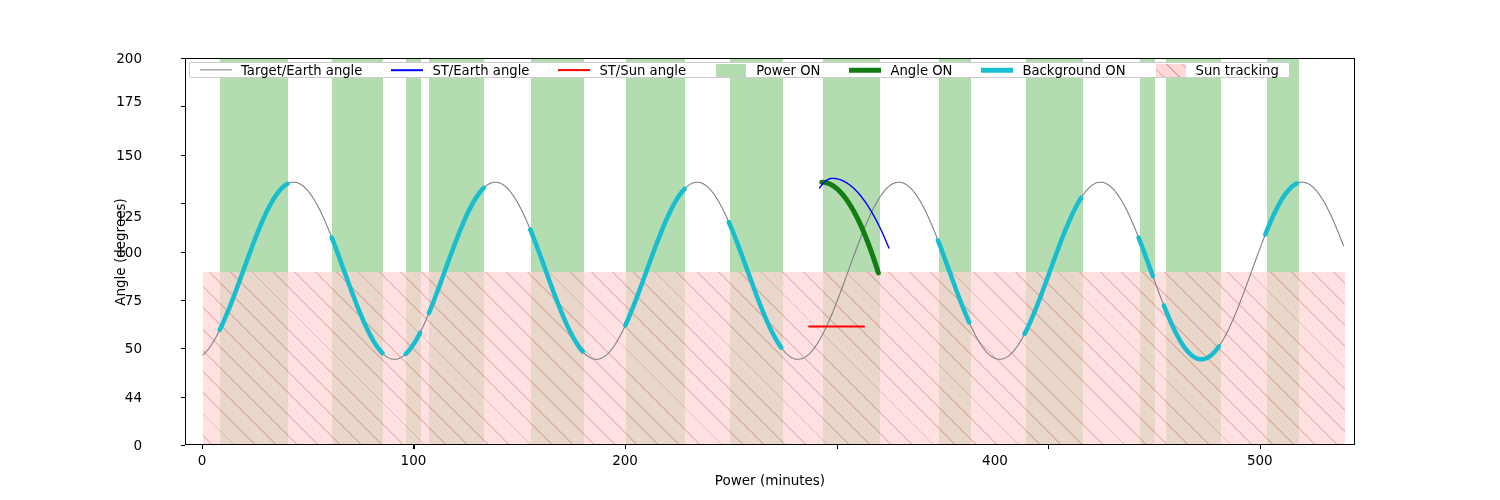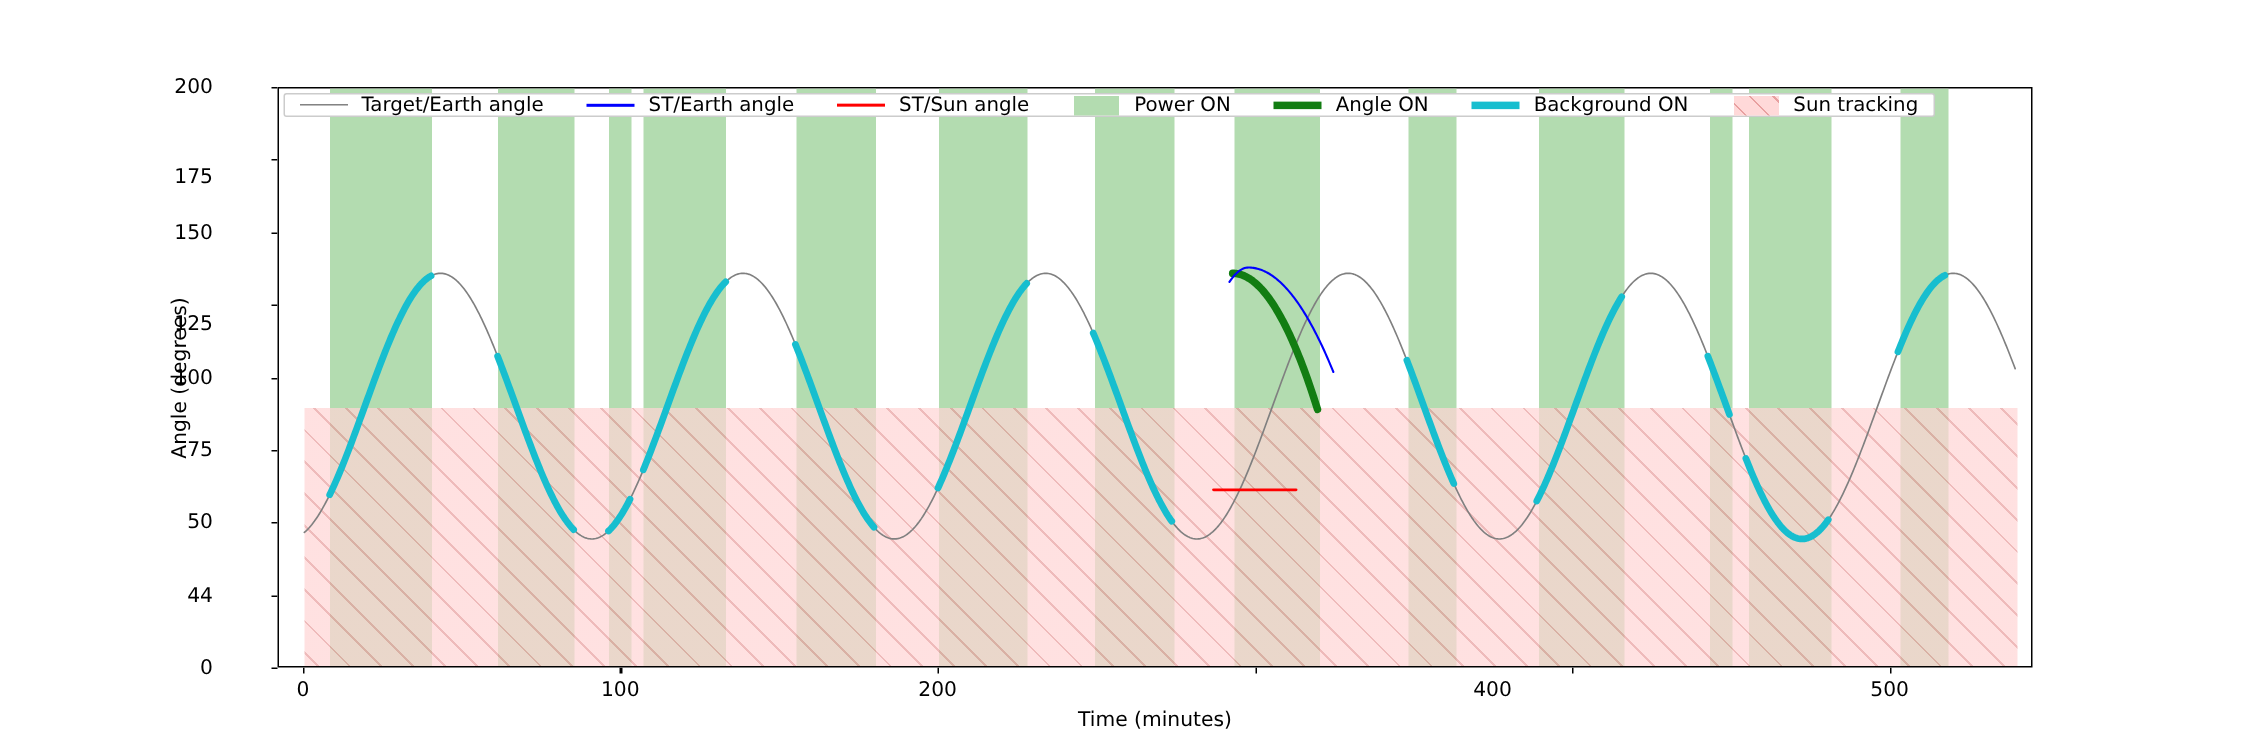--- a/index.html
+++ b/index.html
@@ -71,41 +71,41 @@
       <div class="ytick" style="top: 348.25px;">50</div>
       <div class="ytickmark" style="top: 348.25px;"></div>
       <div class="ytick" style="top: 299.875px; text-align: right;">75</div>
       <div class="ytickmark" style="top: 299.875px;"></div>
       <div class="ytick" style="top: 251.5px;">100</div>
       <div class="ytickmark" style="top: 251.5px;"></div>
       <div class="ytick" style="top: 216px;">125</div>
       <div class="ytickmark" style="top: 203.125px;"></div>
       <div class="ytick" style="top: 154.75px; margin-left: 32px;">150</div>
       <div class="ytickmark" style="top: 154.75px;"></div>
-      <div class="ytick" style="top: 118px;">175</div>
+      <div class="ytick" style="top: 101px;">175</div>
       <div class="ytickmark" style="top: 106.375px;"></div>
       <div class="ytick" style="top: 58px;">200</div>
       <div class="ytickmark" style="top: 58px;"></div>
     </div>
   <div id="xticks">
       <div class="xtick" style="left: 201.926px;">0</div>
       <div class="xtickmark" style="left: 201.926px;"></div>
       <div class="xtick" style="left: 413.499px;">100</div>
       <div class="xtickmark" style="left: 413.499px;"></div>
       <div class="xtick" style="left: 625.072px;">200</div>
       <div class="xtickmark" style="left: 625.072px;"></div>
       <div class="xtick" style="left: 836.646px; margin-top: 48px;">300</div>
       <div class="xtickmark" style="left: 836.646px;"></div>
       <div class="xtick" style="left: 995px;">400</div>
       <div class="xtickmark" style="left: 1048.22px;"></div>
       <div class="xtick" style="left: 1259.79px;">500</div>
       <div class="xtickmark" style="left: 1259.79px;"></div>
     </div>
 
-  <div id="xlabel">Time (minutes)</div>
+  <div id="xlabel">Power (minutes)</div>
 
   <div id="plot">
     <div id="powerbands">
         <div class="band" style="left: 33.8517px; width: 67.7034px; background: rgb(179, 220, 176);"></div>
         <div class="band" style="left: 145.986px; width: 50.7776px; background: rgb(179, 220, 176);"></div>
         <div class="band" style="left: 220.036px; width: 14.8101px; background: rgb(179, 220, 176);"></div>
         <div class="band" style="left: 243.309px; width: 55.009px; background: rgb(179, 220, 176);"></div>
         <div class="band" style="left: 344.864px; width: 52.8933px; background: rgb(179, 220, 176);"></div>
         <div class="band" style="left: 440.072px; width: 59.2405px; background: rgb(179, 220, 176);"></div>
         <div class="band" style="left: 543.743px; width: 52.8933px; background: rgb(179, 220, 176);"></div>

